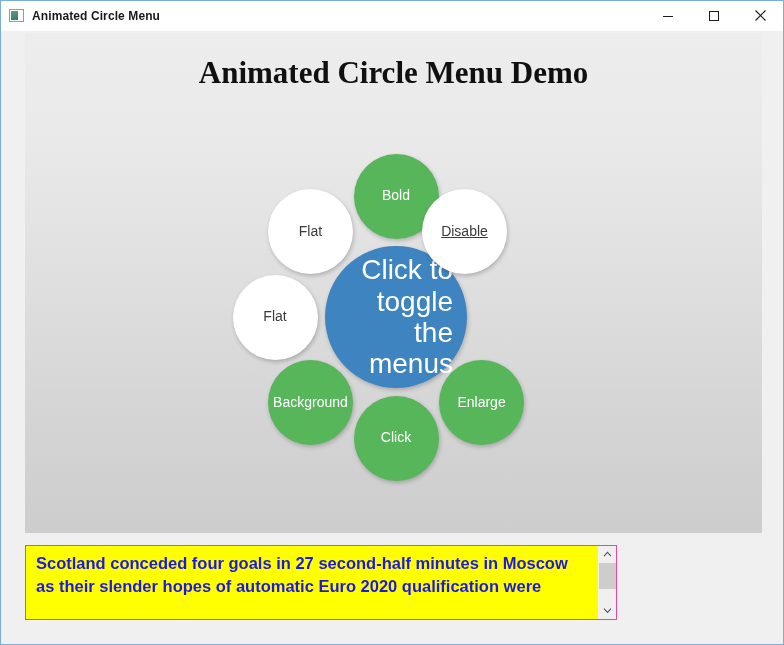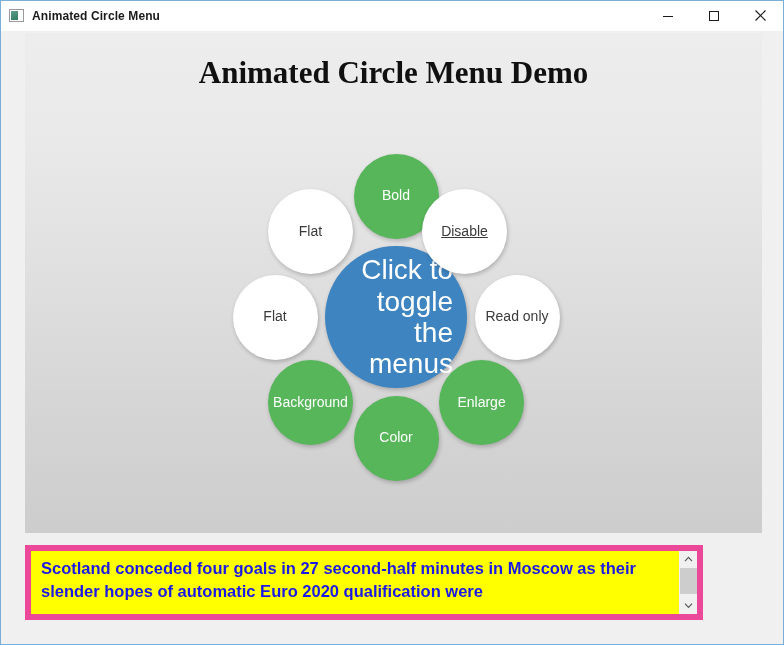--- a/index.html
+++ b/index.html
@@ -154,24 +154,24 @@
     background: #ffffff;
     color: #3a3a3a;
     font-size: 14px;
   }
 
   
   .textbox-wrap {
     position: absolute;
     left: 24px;
     top: 514px;
-    width: 678px;
+    width: 592px;
     height: 75px;
     box-sizing: border-box;
-    border: 6px solid #ec4899;
+    border: 1px solid #ec4899;
     background: #ffff00;
     display: flex;
   }
   .textbox-body {
     flex: 1 1 auto;
     padding: 6px 8px 0 10px;
     font-size: 16.5px;
     font-weight: bold;
     color: #1b19e6;
     line-height: 1.42;
@@ -240,23 +240,22 @@
   </div>
 
   <div class="client">
 
     <div class="demo-panel">
       <div class="demo-title">Animated Circle Menu Demo</div>
       <div class="circle-menu" id="circle-menu">
         <div class="node center">Click to toggle the menus</div>
       <div class="node green" style="width: 85px; height: 85px; left: 328.5px; top: 120.5px;">Bold</div>
           <div class="node white" style="width: 85px; height: 85px; left: 397px; top: 155.94px; text-decoration: underline;">Disable</div>
-          <div class="node white" style="width: 85px; height: 85px; left: 449.5px; top: 241.5px;">Read only</div>
           <div class="node green" style="width: 85px; height: 85px; left: 414.06px; top: 327.06px;">Enlarge</div>
-          <div class="node green" style="width: 85px; height: 85px; left: 328.5px; top: 362.5px;">Color</div>
+          <div class="node green" style="width: 85px; height: 85px; left: 328.5px; top: 362.5px;">Click</div>
           <div class="node white" style="width: 85px; height: 85px; left: 207.5px; top: 241.5px;">Flat</div>
           <div class="node green" style="width: 85px; height: 85px; left: 242.94px; top: 327.06px;">Background</div>
           <div class="node white" style="width: 85px; height: 85px; left: 242.94px; top: 155.94px;">Flat</div>
         </div>
     </div>
 
     <div class="textbox-wrap">
       <div class="textbox-body">Scotland conceded four goals in 27 second-half minutes in Moscow as their slender hopes of automatic Euro 2020 qualification were</div>
       <div class="scrollbar">
         <div class="sb-arrow">

